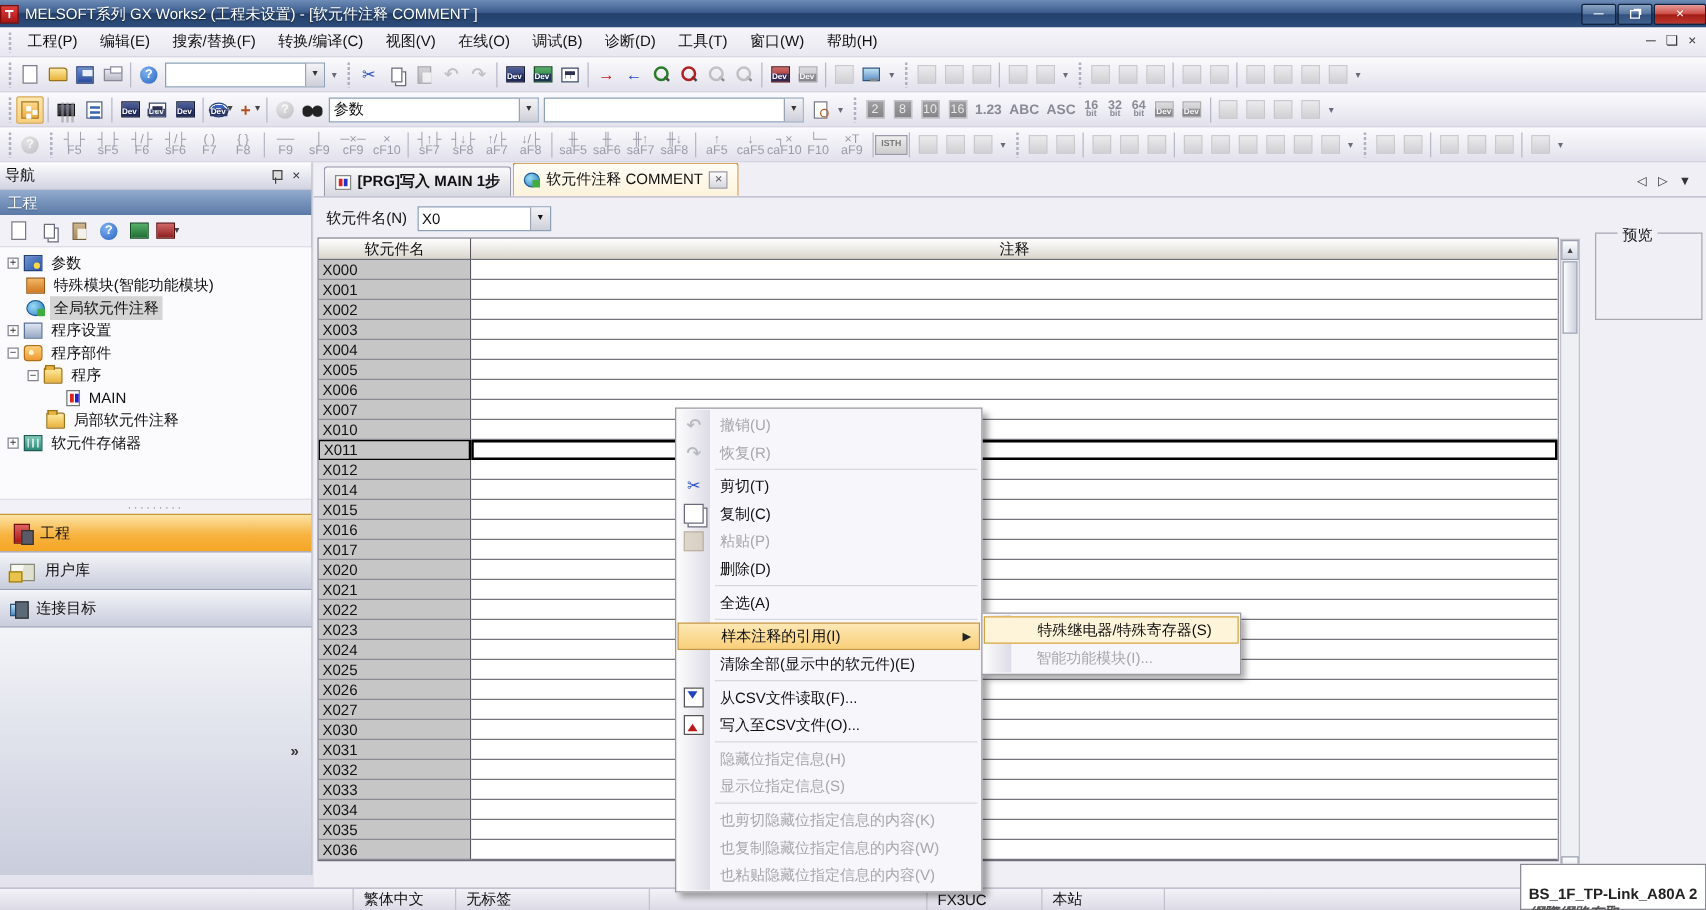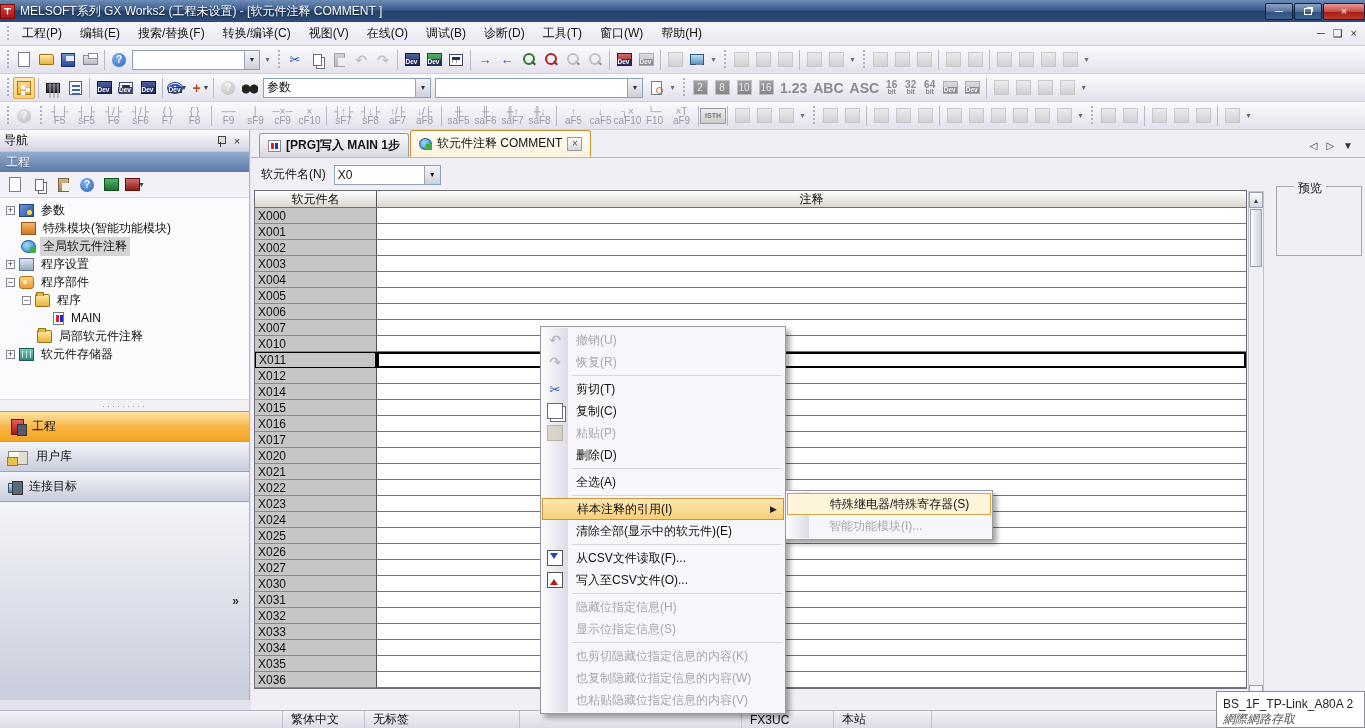--- a/index.html
+++ b/index.html
@@ -29,21 +29,21 @@
   
   .tbrow{position:absolute;left:0;width:100%;height:28px;background:linear-gradient(#fbfbfd,#e2e1ec);display:flex;align-items:center;padding-left:2px;border-bottom:1px solid #cfcedd;}
   #tb1{top:46px;} #tb2{top:74px;} #tb3{top:102px;}
   .tgrip{width:5px;height:20px;margin:0 3px;flex:none;background:repeating-linear-gradient(180deg,#b0b0c2 0 2px,transparent 2px 4px);background-size:2px 100%;background-repeat:no-repeat;background-position:center;}
   .tsep{width:1px;height:20px;background:#b9b8c8;margin:0 3px;flex:none;}
   .ovf{width:11px;height:22px;flex:none;color:#6a6a7a;font-size:8px;display:flex;flex-direction:column;align-items:center;justify-content:center;line-height:4px;}
   .tbtn{width:22px;height:22px;flex:none;display:flex;align-items:center;justify-content:center;border:1px solid transparent;border-radius:2px;position:relative;}
   .tbtn.chk{border-color:#d9a648;background:linear-gradient(#fde7ae,#f9cf79);}
   .tbtn.dis{filter:grayscale(1) opacity(.55);}
   .mini{font-size:7px;color:#444;margin-left:-2px;}
-  .ttxt{font-size:14px;font-weight:bold;color:#8a8a96;margin:0 3px;flex:none;}
+  .ttxt{font-size:11px;font-weight:bold;color:#8a8a96;margin:0 3px;flex:none;}
   .numbox{width:15px;height:15px;background:linear-gradient(#55597e,#2e3152);border:1px solid #9a9ab4;color:#dfe2f2;font-size:10px;display:flex;align-items:center;justify-content:center;}
   .bitbox{flex:none;width:17px;display:flex;flex-direction:column;align-items:center;color:#8a8a96;font-weight:bold;line-height:7px;margin:0 1px;}
   .bitbox .a{font-size:10px;} .bitbox .b{font-size:7px;}
   .ladbtn{flex:none;width:27px;height:24px;display:flex;flex-direction:column;align-items:center;justify-content:center;color:#9b9ba8;line-height:9px;}
   .ladbtn .lg{font-size:10px;} .ladbtn .ll{font-size:10px;}
   .combo{flex:none;height:20px;background:#fff;border:1px solid #8ca0b8;display:flex;align-items:center;margin:0 2px;}
   .combo .cval{flex:1;padding:0 3px;white-space:nowrap;overflow:hidden;}
   .combo .cbtn{width:15px;height:18px;background:linear-gradient(#f4f4f6,#cfcfda);border-left:1px solid #9aa4b4;display:flex;align-items:center;justify-content:center;font-size:7px;color:#333;}
 
   
@@ -197,21 +197,21 @@
   #submenu{position:absolute;left:785px;top:490px;width:208px;background:#f7f6fa;border:1px solid #9a9aa2;box-shadow:4px 4px 5px rgba(0,0,0,.35);padding:2px 1px;z-index:51;}
   #submenu::before{content:"";position:absolute;left:1px;top:1px;bottom:1px;width:22px;background:linear-gradient(90deg,#fcfcfd,#dddce6);}
   #submenu .mi{padding-left:42px;}
   #submenu .mi.hl{background:#fdf4da;border:1px solid #d8a544;}
 
   
   #statusbar{position:absolute;left:0;top:710px;width:100%;height:18px;background:linear-gradient(#f3f2f7,#dcdae6);border-top:1px solid #b4b3c2;display:flex;align-items:center;}
   .scell{height:100%;display:flex;align-items:center;padding:0 8px;border-right:1px solid #c2c1ce;white-space:nowrap;}
 
   
-  #netpopup{position:absolute;left:1216px;top:691px;width:149px;height:37px;background:#fff;border:1px solid #8a8a92;z-index:60;padding:5px 6px;}
+  #netpopup{position:absolute;left:1216px;top:691px;width:149px;height:37px;background:#fff;border:1px solid #8a8a92;z-index:60;padding:16px 6px;font-weight:bold;}
   #netpopup .l1{font-size:12px;color:#222;}
   #netpopup .l2{font-family:"Liberation Serif","DejaVu Serif",serif;font-style:italic;font-size:12px;color:#555;}
 </style>
 </head>
 <body>
 
 <div id="win">
 
   <div id="titlebar">
     <div id="app-icon"></div>

